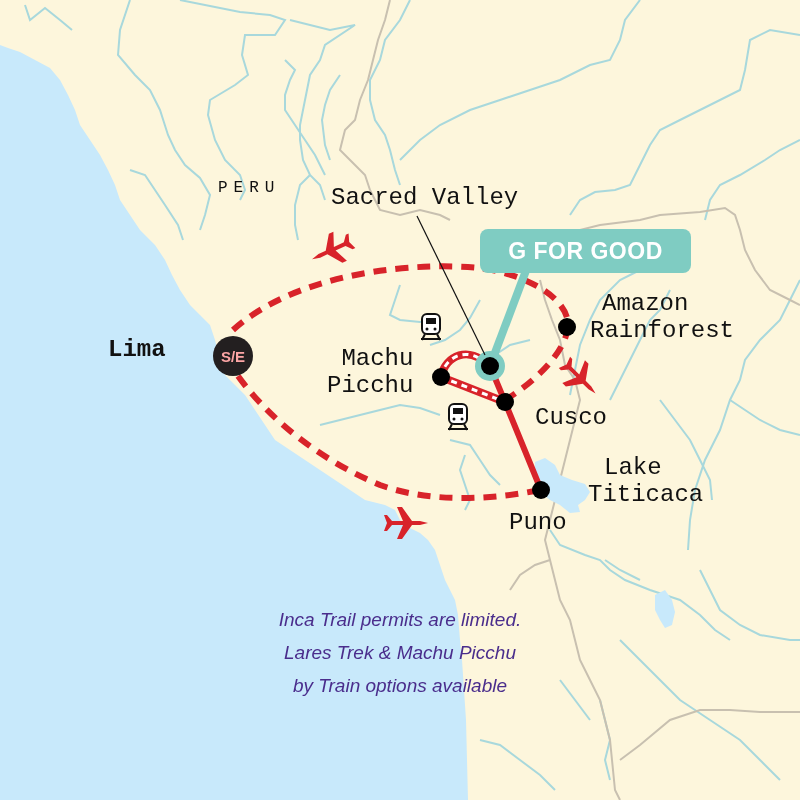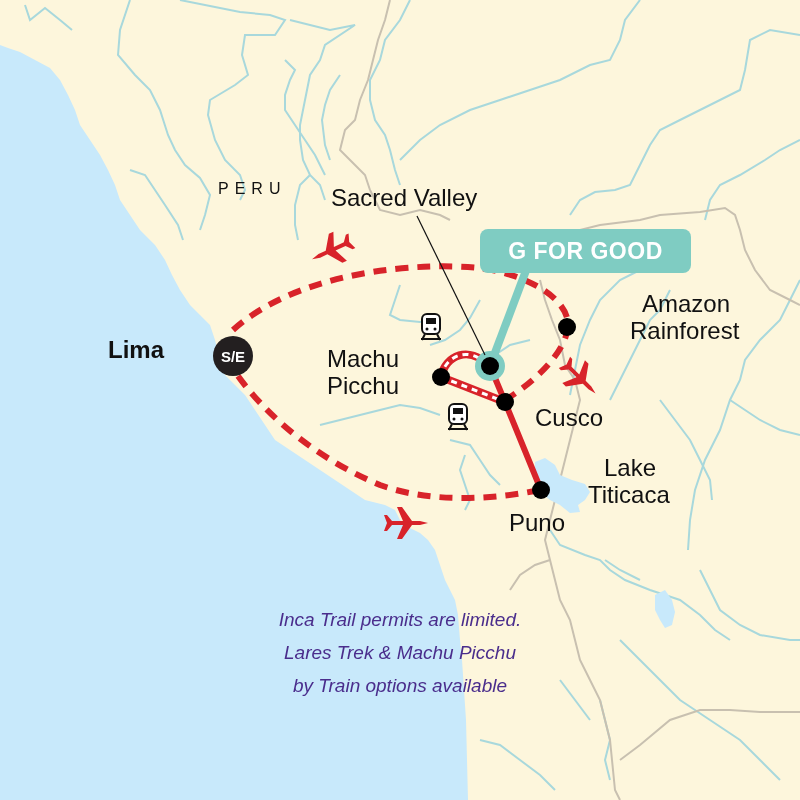--- a/index.html
+++ b/index.html
@@ -1,25 +1,25 @@
 <!DOCTYPE html>
 <html><head>
 <meta charset="utf-8">
 <style>
   html, body { margin: 0; padding: 0; }
   body { width: 800px; height: 800px; overflow: hidden; background: #fdf6dc; font-family: "Liberation Sans", sans-serif; }
   .map { position: relative; width: 800px; height: 800px; }
   .map svg { position: absolute; left: 0; top: 0; }
-  .lbl { position: absolute; color: #111; font-family: Liberation Sans, sans-serif; line-height: 1.12; }
+  .lbl { position: absolute; color: #111; font-family: Liberation Mono, monospace; line-height: 1.12; }
   .city { font-size: 24px; }
   .country { font-size: 16px; letter-spacing: 6px; }
   .lima { font-size: 24px; font-weight: bold; }
   .gfg { position: absolute; left: 480px; top: 222px; width: 211px; height: 44px; background: #7fccc2; border-radius: 8px; color: #fff; font-size: 23px; font-weight: bold; letter-spacing: 0.5px; display: flex; align-items: center; justify-content: center; margin-top: 7px; }
   .note { position: absolute; left: 190px; top: 603px; width: 420px; text-align: center; color: #4a2d8c; font-style: italic; font-size: 19px; line-height: 33px; }
-  .se { position: absolute; left: 213px; top: 336px; width: 40px; height: 40px; border-radius: 50%; background: #231f20; color: #ffffff; font-weight: bold; font-size: 15px; display: flex; align-items: center; justify-content: center; }
+  .se { position: absolute; left: 213px; top: 336px; width: 40px; height: 40px; border-radius: 50%; background: #231f20; color: #fca5a5; font-weight: bold; font-size: 15px; display: flex; align-items: center; justify-content: center; }
 </style>
 </head>
 <body>
 
 <div class="map">
   <svg width="800" height="800" viewBox="0 0 800 800">
 
     <path fill="#c8e9fb" d="M0,0 L0,800 L145,800 L145,790 L140,760 L143,730 L138,690 L130,660 L125,620 L130,600 L122,590 L115,575 L100,562 L85,555 L75,545 L62,535 L55,525 L45,515 L40,505 L30,500 L20,495 L12,485 L5,470 L0,460 Z"></path>
     <path fill="#c8e9fb" d="M0,50 L0,800 L150,800 L145,770 L140,740 L143,700 L135,660 L128,630 L128,600 L118,590 L110,575 L95,565 L80,558 L68,548 L60,540 L45,532 L35,522 L25,512 L15,500 L5,490 Z" opacity="0"></path>
     <path fill="#c8e9fb" d="M0,45 L8,48 L20,52 L35,60 L50,68 L60,80 L68,95 L75,110 L80,125 L90,140 L100,155 L108,170 L115,185 L120,200 L130,215 L140,230 L155,245 L165,260 L172,275 L180,290 L190,305 L200,315 L210,325 L215,340 L220,360 L225,375 L235,385 L245,395 L255,410 L265,425 L275,440 L290,450 L305,460 L320,470 L335,480 L350,490 L365,500 L385,505 L395,510 L400,520 L410,528 L420,533 L428,540 L435,550 L440,565 L445,580 L450,590 L455,600 L458,615 L460,640 L462,660 L464,690 L466,720 L467,760 L468,800 L0,800 Z"></path>
@@ -119,21 +119,21 @@
   <div class="se">S/E</div>
 
   <div class="lbl country" style="left:218px;top:180px;">PERU</div>
   <div class="lbl lima" style="left:108px;top:337px;">Lima</div>
   <div class="lbl city" style="left:331px;top:185px;text-align:right;">Sacred Valley</div>
   <div class="lbl city" style="left:327px;top:346px;text-align:right;">
     <div>Machu</div>
     <div>Picchu</div>
   </div>
   <div class="lbl city" style="left:535px;top:405px;text-align:right;">Cusco</div>
-  <div class="lbl city" style="left:590px;top:291px;margin-left:40px;">
+  <div class="lbl city" style="left:590px;top:291px;">
     <div style="padding-left:12px;">Amazon</div>
     <div>Rainforest</div>
   </div>
   <div class="lbl city" style="left:588px;top:455px;">
     <div style="padding-left:16px;">Lake</div>
     <div>Titicaca</div>
   </div>
   <div class="lbl city" style="left:509px;top:510px;">Puno</div>
 
   <div class="gfg">G FOR GOOD</div>

